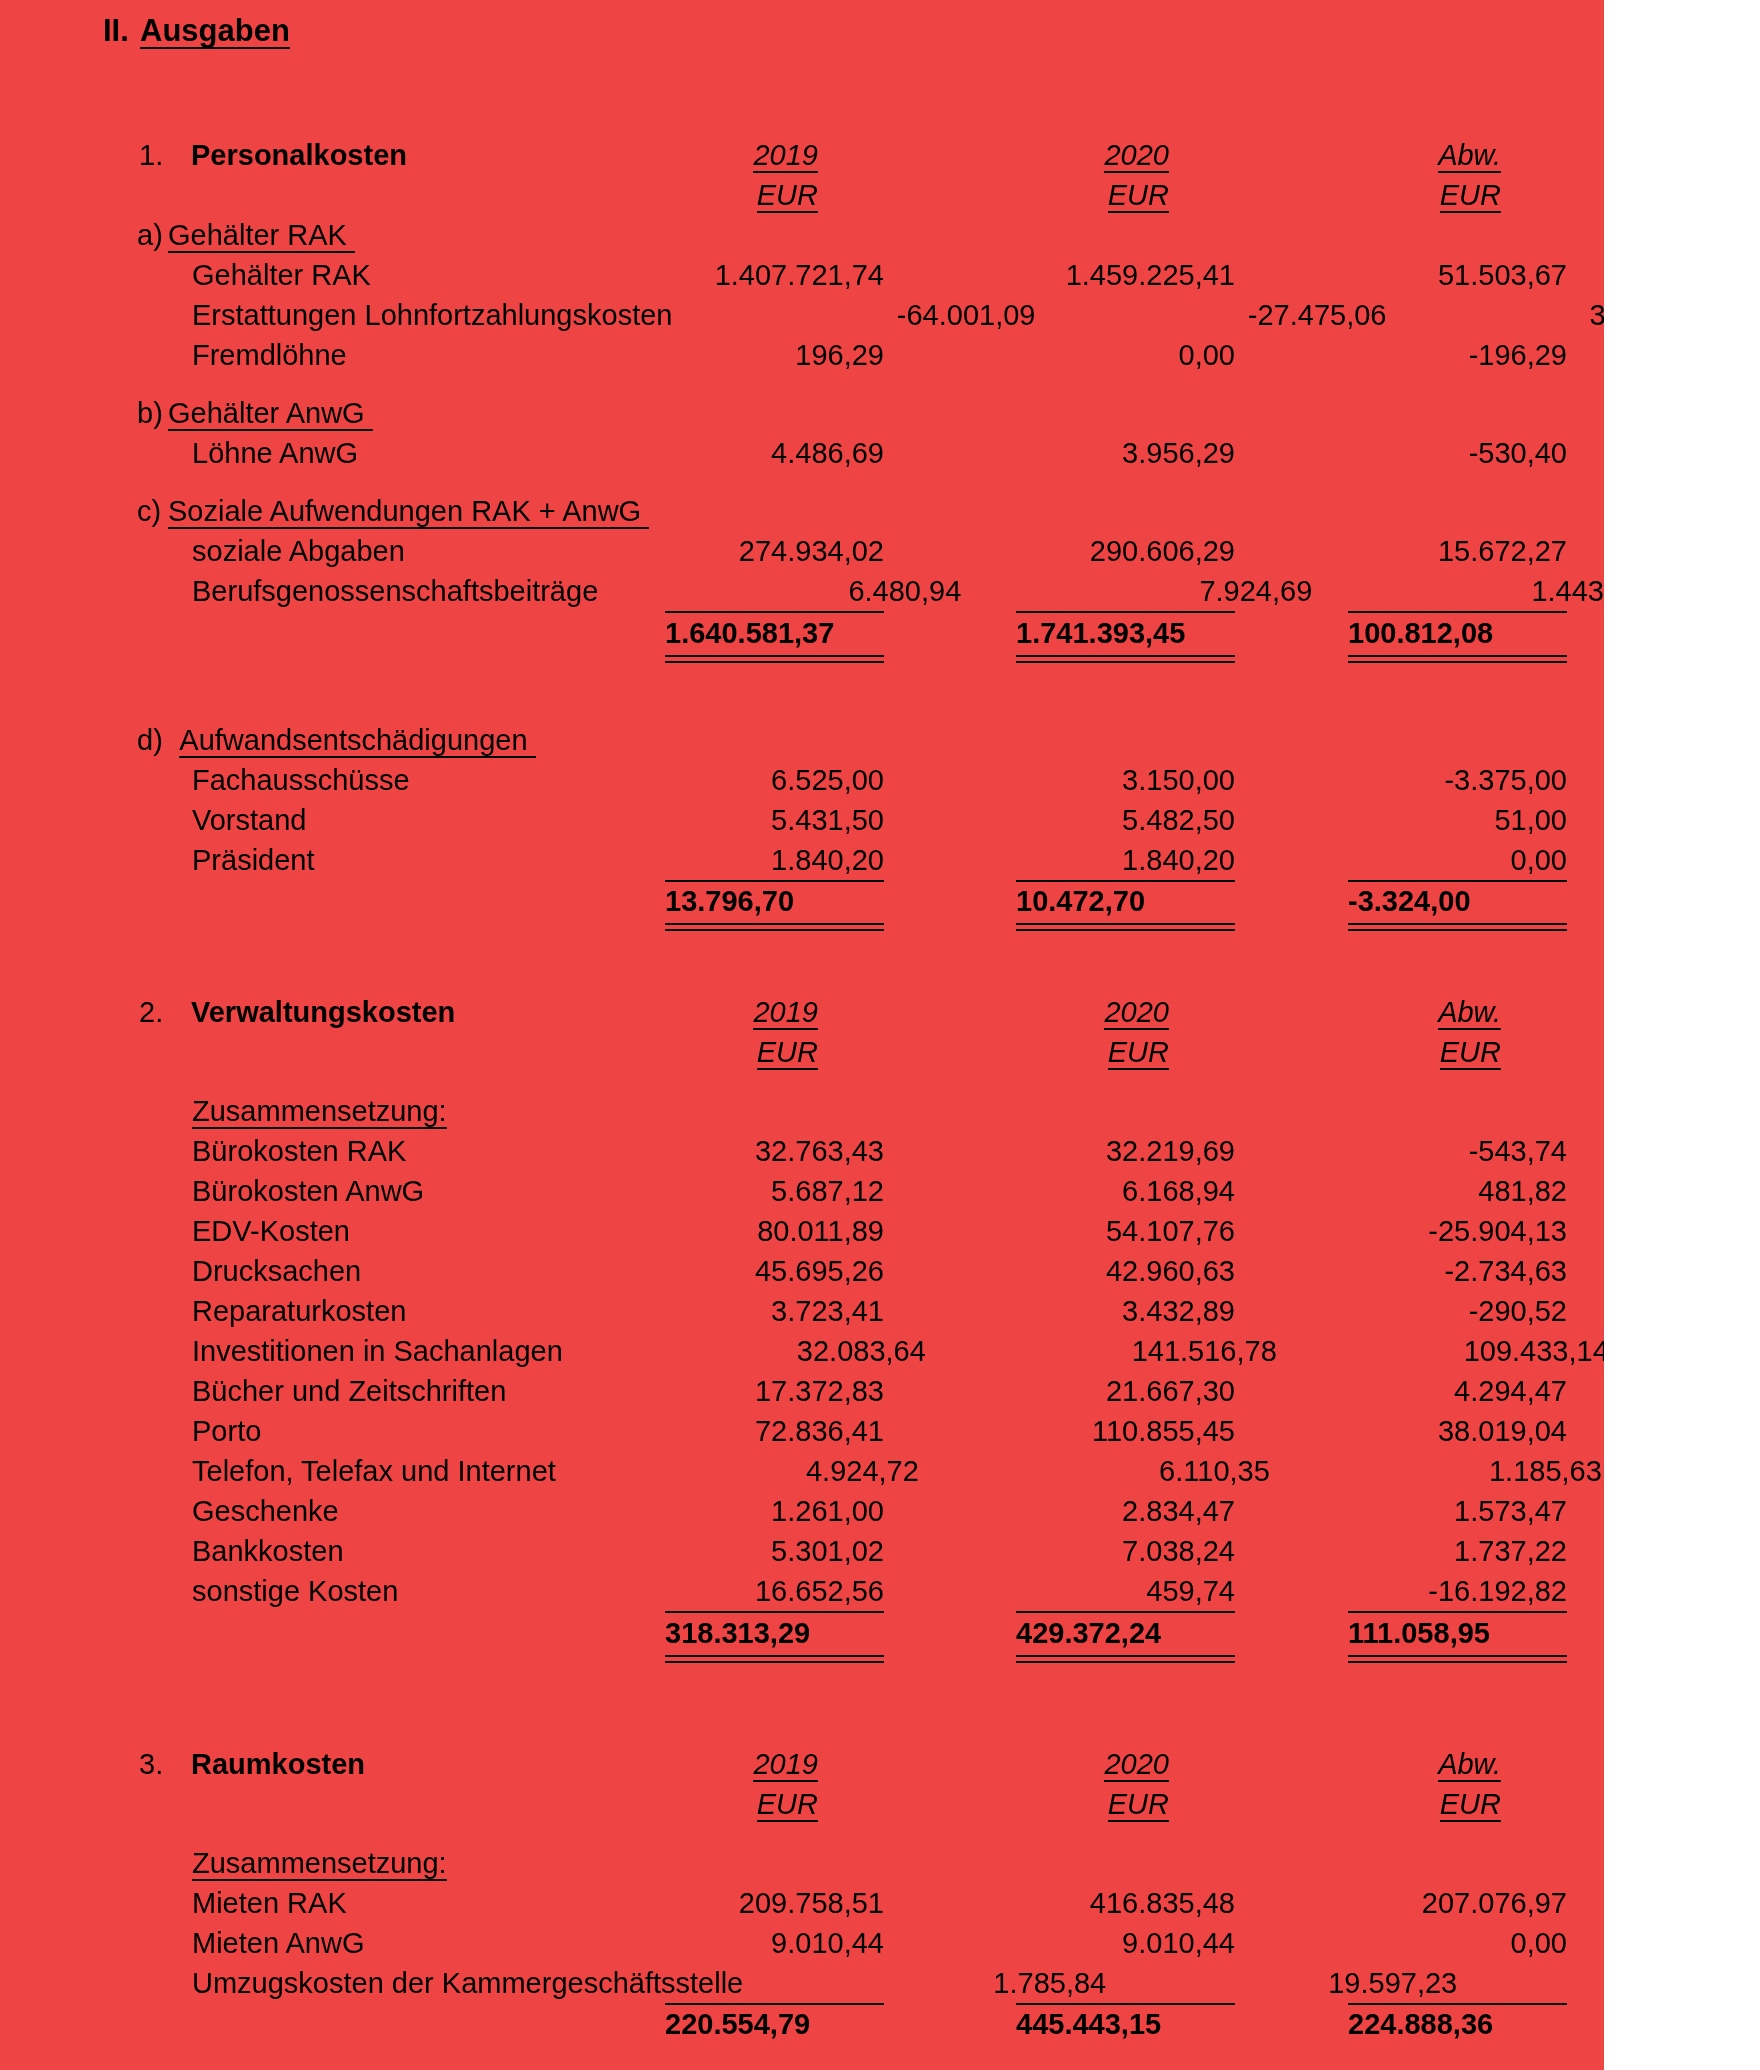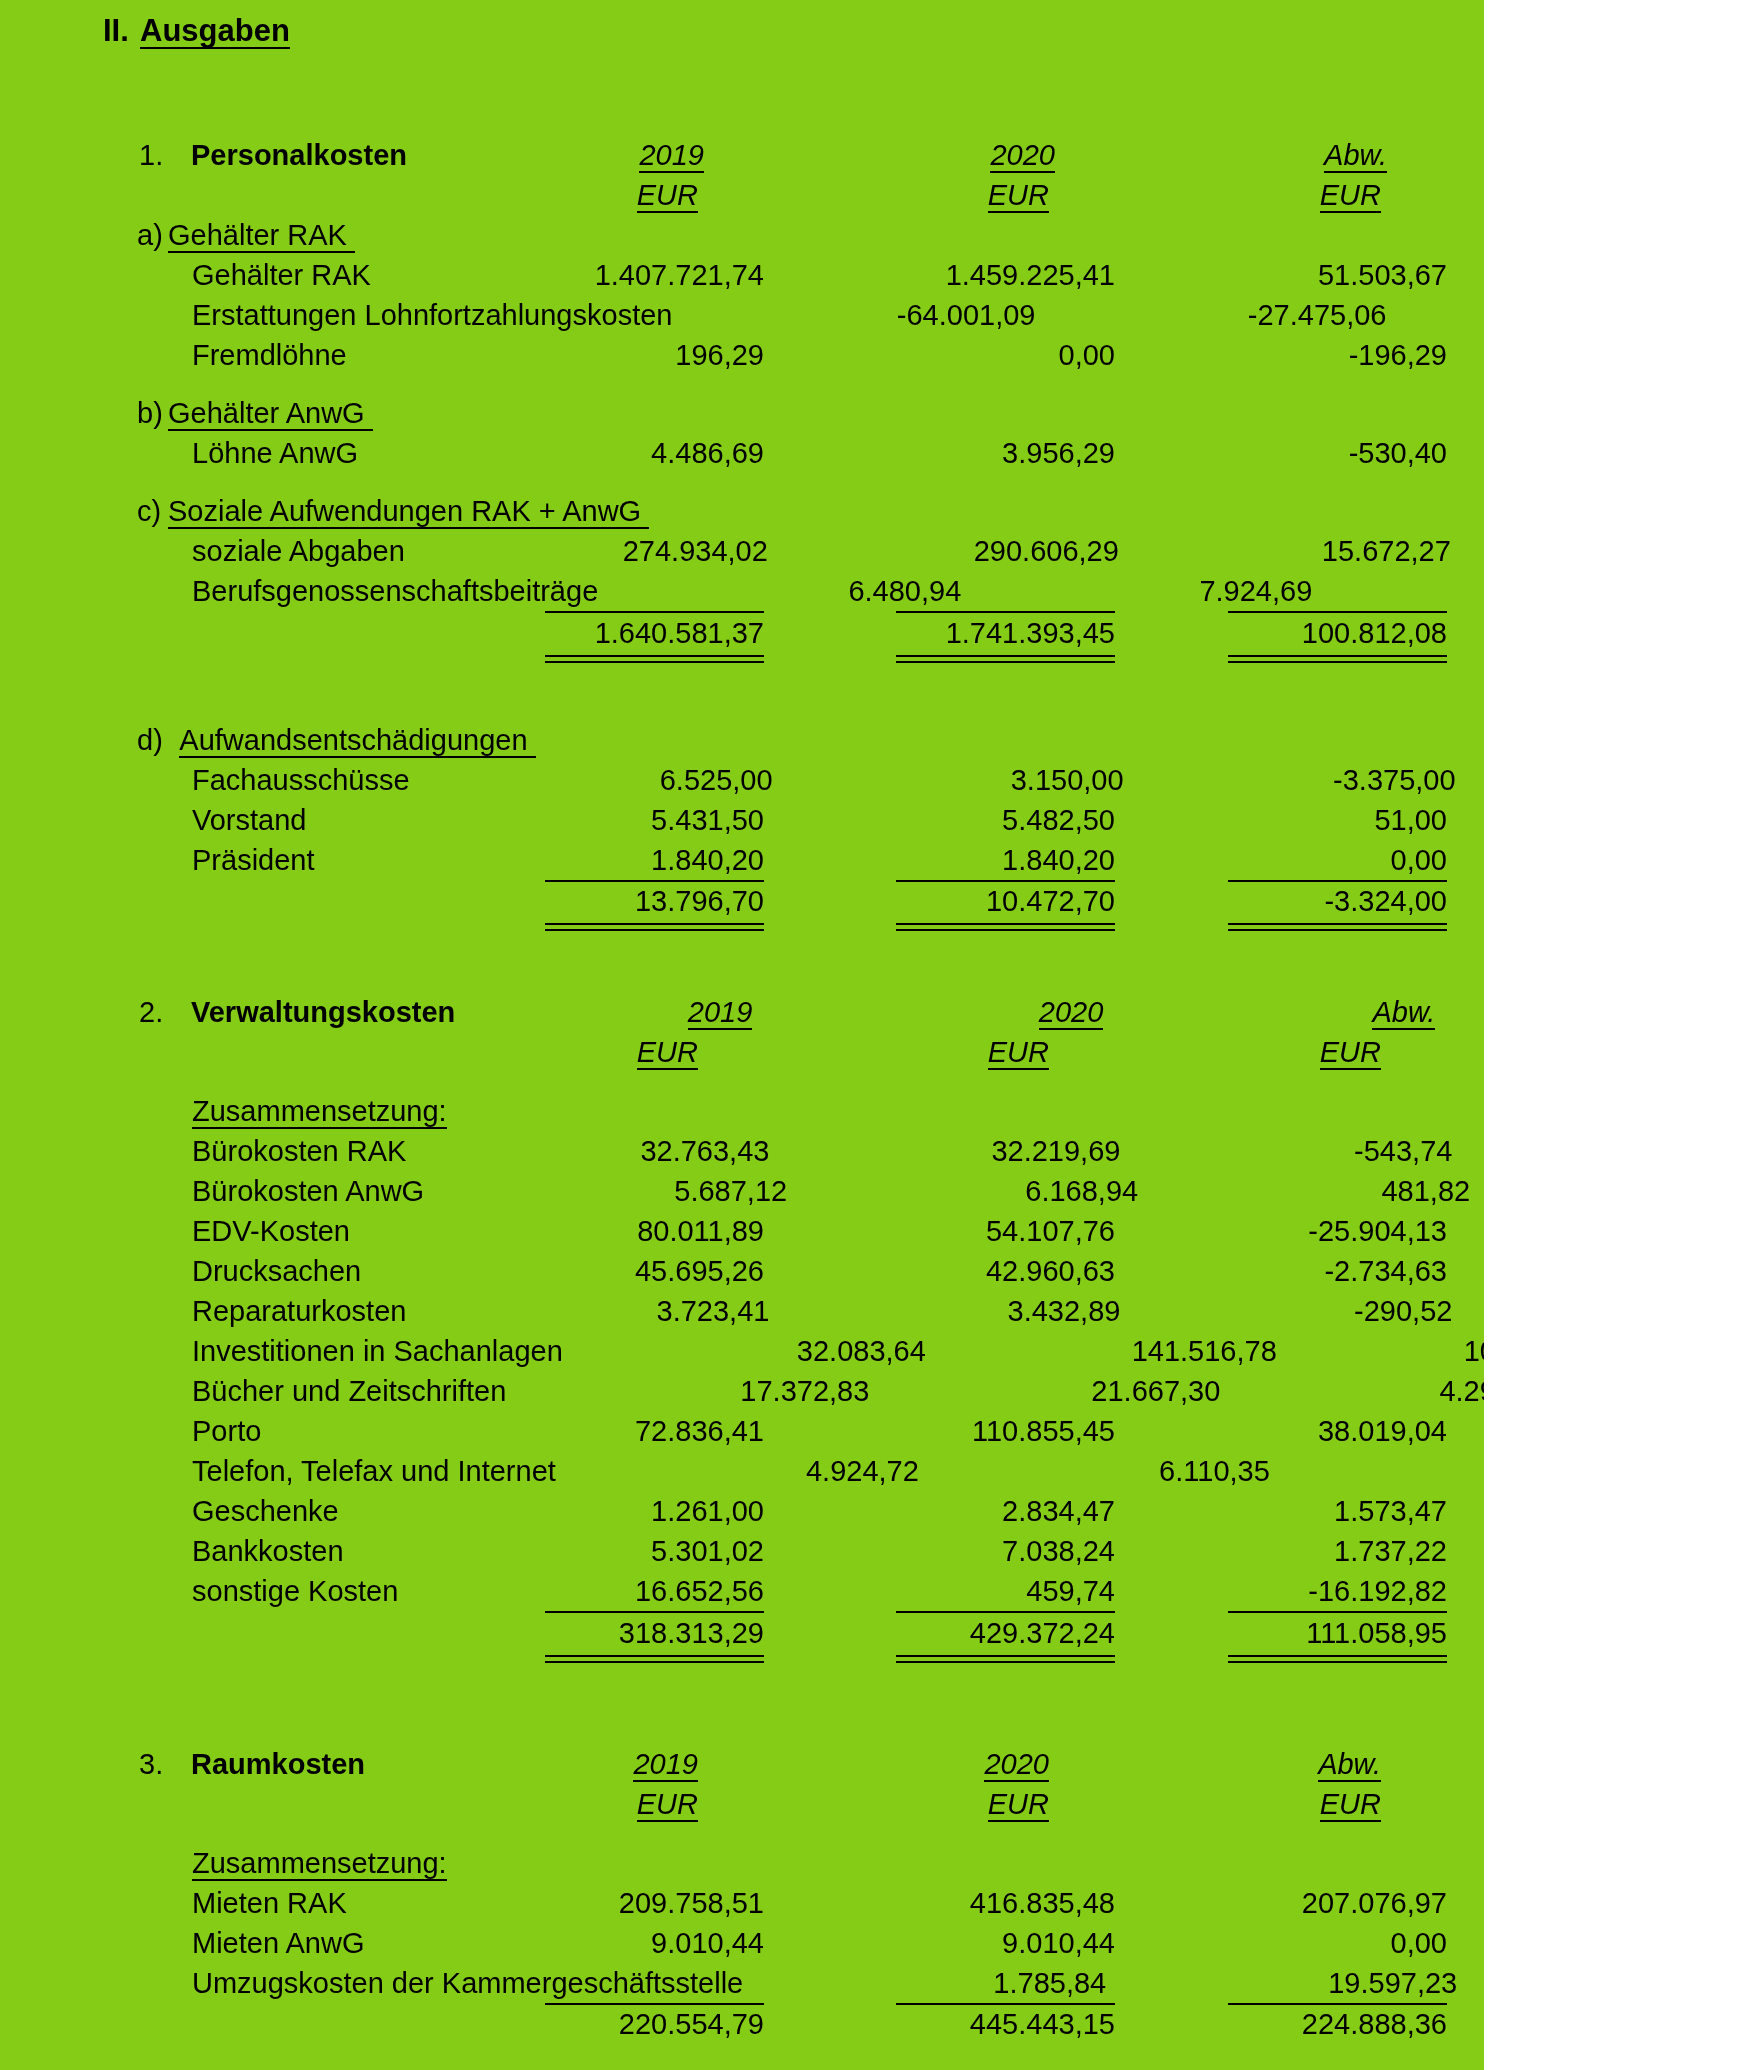--- a/index.html
+++ b/index.html
@@ -1,21 +1,21 @@
 <!DOCTYPE html>
 <html style="font-size:13px"><head>
 <meta charset="utf-8">
 <style>
   html,body{margin:0;padding:0;background:#ffffff;}
   .page{
     position:relative;
-    width:1484px;height:2070px;
+    width:1604px;height:2070px;
     box-sizing:border-box;
     padding:11.3px 37px 0 103px;
-    background:#84cc16;
+    background:#ef4444;
     color:#000;
     font-family:"Liberation Sans","DejaVu Sans",sans-serif;
     font-size:29px;
     line-height:40px;
     overflow:hidden;
   }
   .title{font-size:31px;font-weight:bold;line-height:40px;white-space:nowrap;}
   .title .p{display:inline-block;width:37px;}
   .u{display:inline-block;line-height:32px;border-bottom:2.4px solid #000;}
   .row{display:grid;grid-template-columns:1fr 363px 351px 332px;}
@@ -23,21 +23,21 @@
   .c{text-align:right;white-space:nowrap;}
   .c .u{margin-right:66px;font-style:italic;}
   .sec{padding-left:36px;}
   .sec .p{display:inline-block;width:52px;}
   .sec .b{font-weight:bold;}
   .grp{padding-left:34px;}
   .grp .p{display:inline-block;width:31px;}
   .grp .u{padding-right:8px;}
   .ind{padding-left:89px;}
   .sumbox{display:inline-block;min-width:219px;border-top:2.4px solid #000;padding-top:2.4px;}
-  .sv{display:block;text-align:right;line-height:35px;}
+  .sv{display:block;text-align:left;line-height:35px;font-weight:bold;}
   .dbl{display:block;height:4px;border-top:2.4px solid #000;border-bottom:2.4px solid #000;margin-top:4px;}
   .sec1{margin-top:84px;}
   .mg{margin-top:18px;}
   .mgd{margin-top:57px;}
   .sec2{margin-top:61px;}
   .sec3{margin-top:81px;}
   .sub{margin-top:19.3px;}
   .doff{margin-left:11.3px;}
 </style>
 </head>

